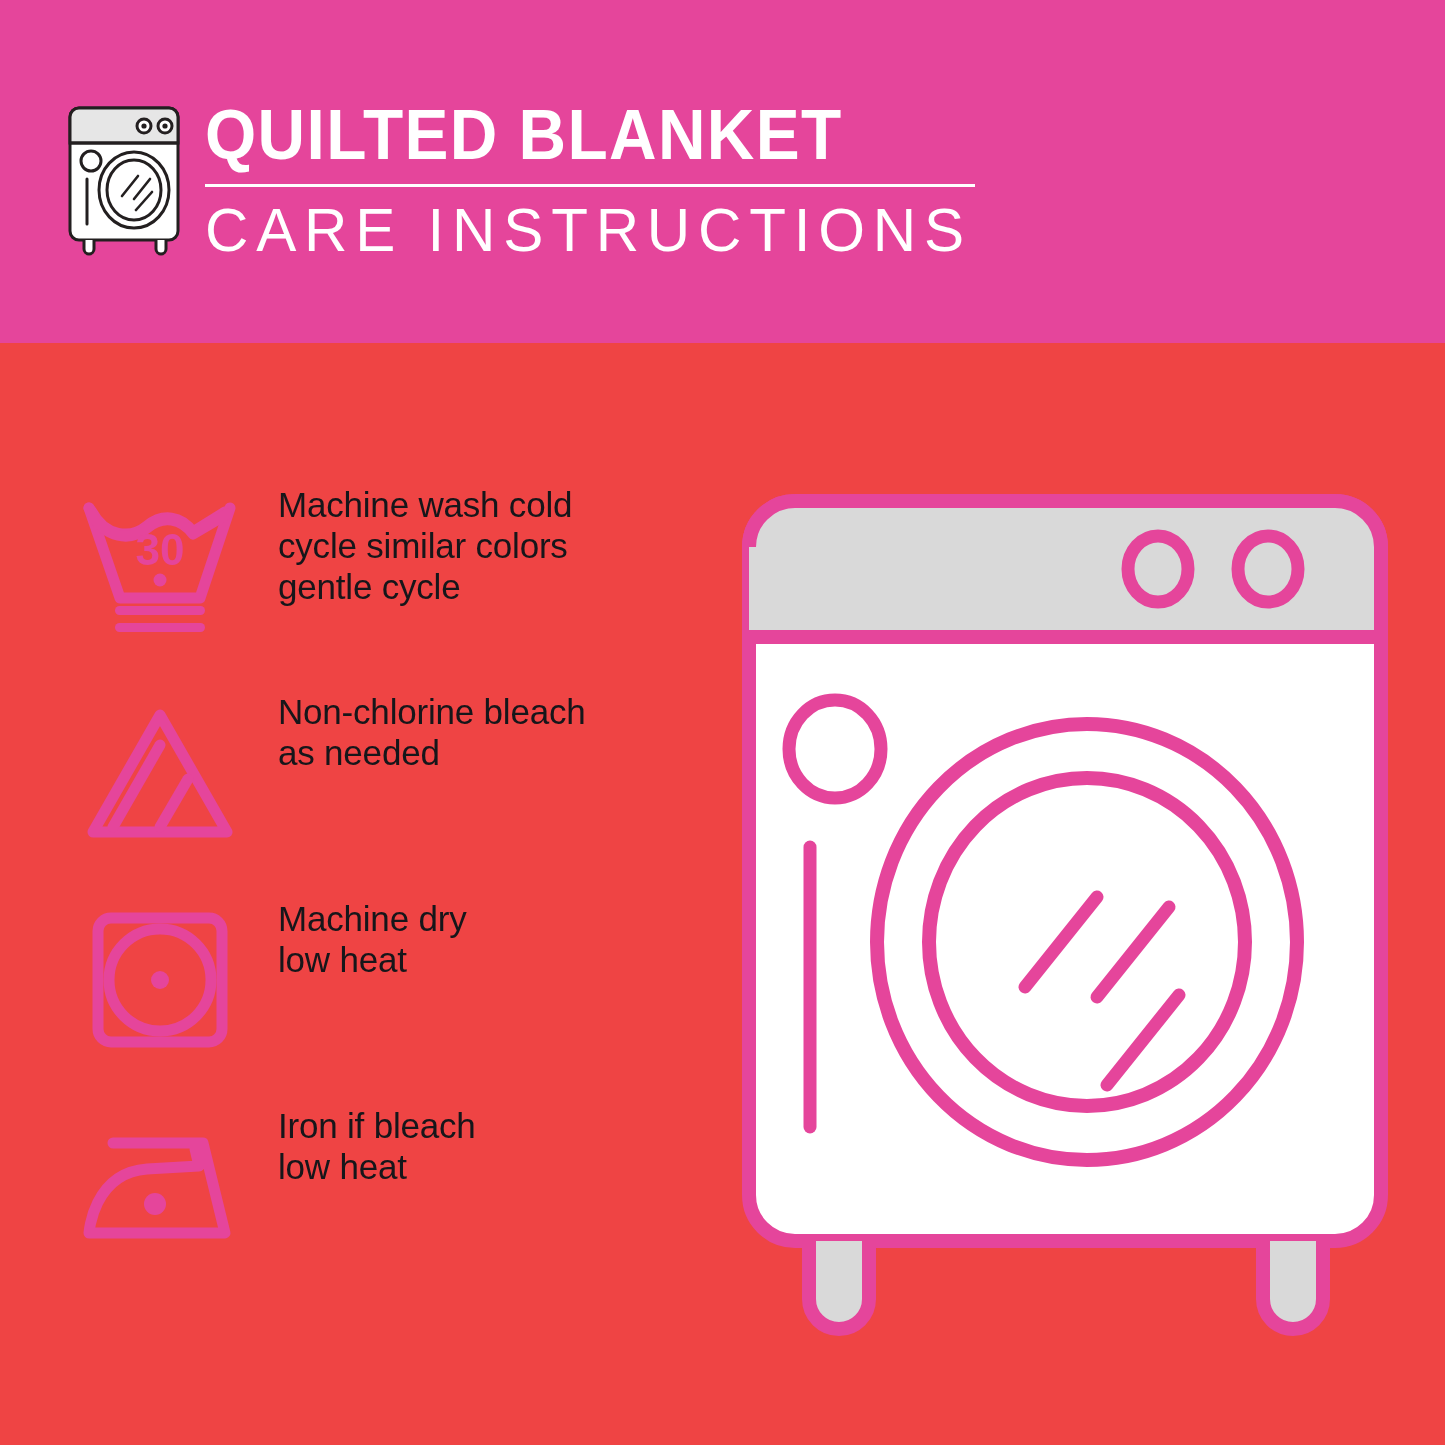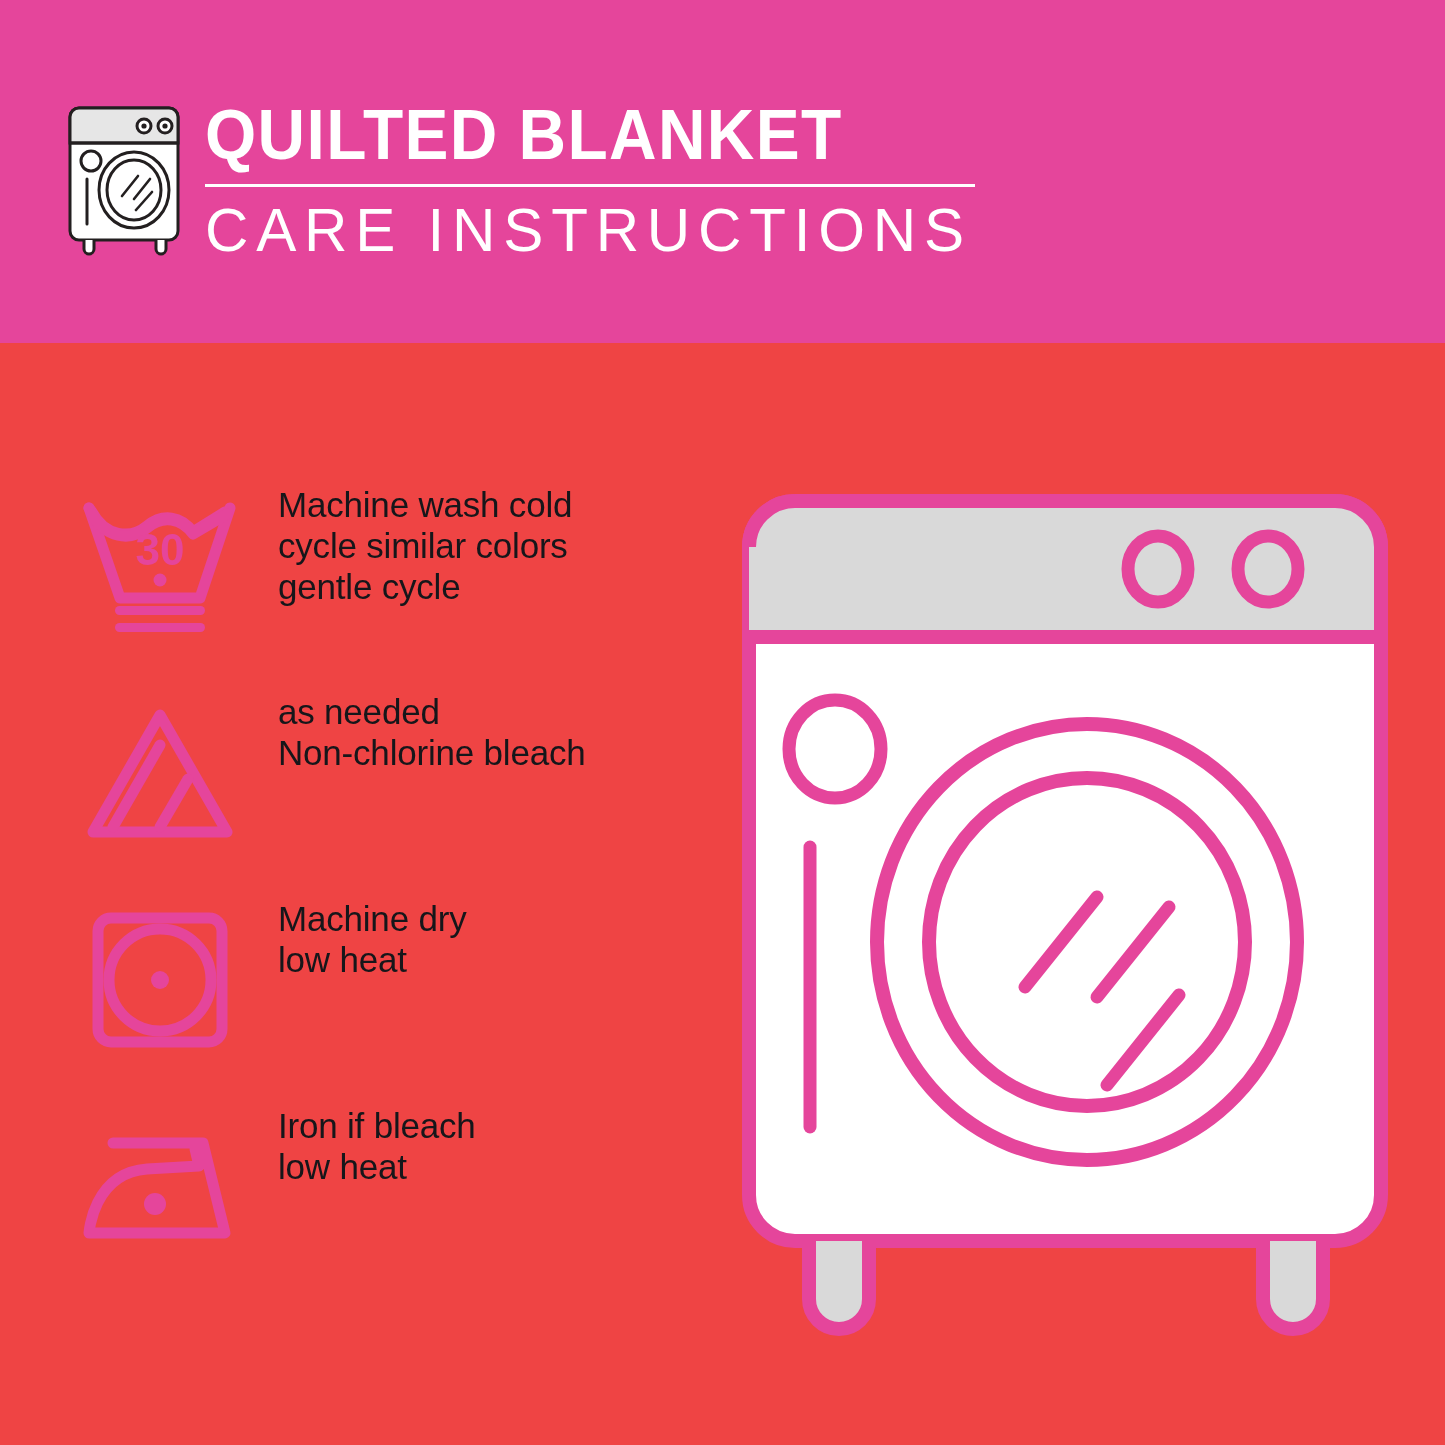--- a/index.html
+++ b/index.html
@@ -181,22 +181,22 @@
 
     <div class="care-row">
       <div class="care-symbol">
         <svg viewBox="0 0 170 150" width="170" height="150">
           <path d="M85 18 L152 135 L18 135 Z" fill="none" stroke="#E5459B" stroke-width="11" stroke-linejoin="round"></path>
           <line x1="85" y1="48" x2="38" y2="130" stroke="#E5459B" stroke-width="11" stroke-linecap="round"></line>
           <line x1="113" y1="82" x2="85" y2="130" stroke="#E5459B" stroke-width="11" stroke-linecap="round"></line>
         </svg>
       </div>
       <div class="care-label">
+        <span class="ln">Non-chlorine bleach</span>
         <span class="ln">as needed</span>
-        <span class="ln">Non-chlorine bleach</span>
       </div>
     </div>
 
     <div class="care-row">
       <div class="care-symbol">
         <svg viewBox="0 0 170 150" width="170" height="150">
           <rect x="23" y="14" width="124" height="124" rx="13" ry="13" fill="none" stroke="#E5459B" stroke-width="11"></rect>
           <circle cx="85" cy="76" r="51" fill="none" stroke="#E5459B" stroke-width="11"></circle>
           <circle cx="85" cy="76" r="9" fill="#E5459B"></circle>
         </svg>

